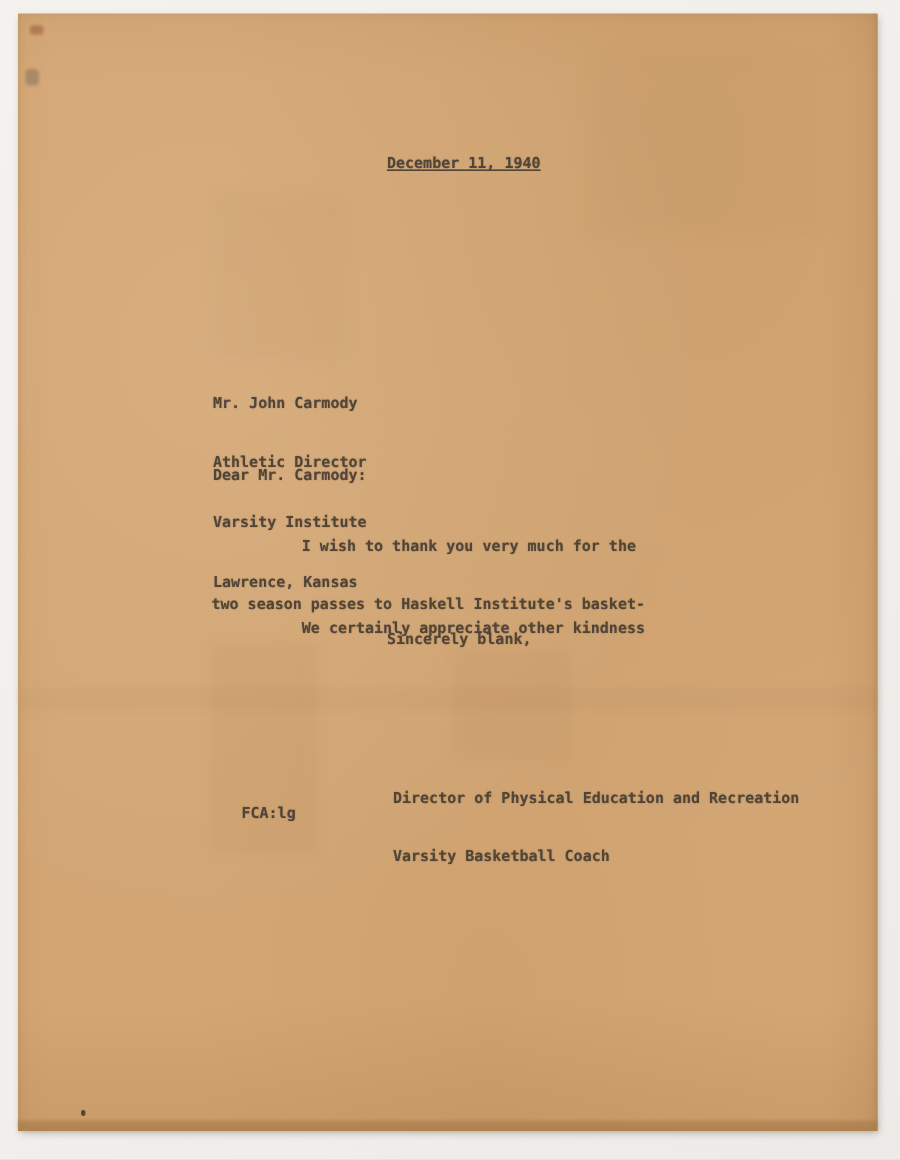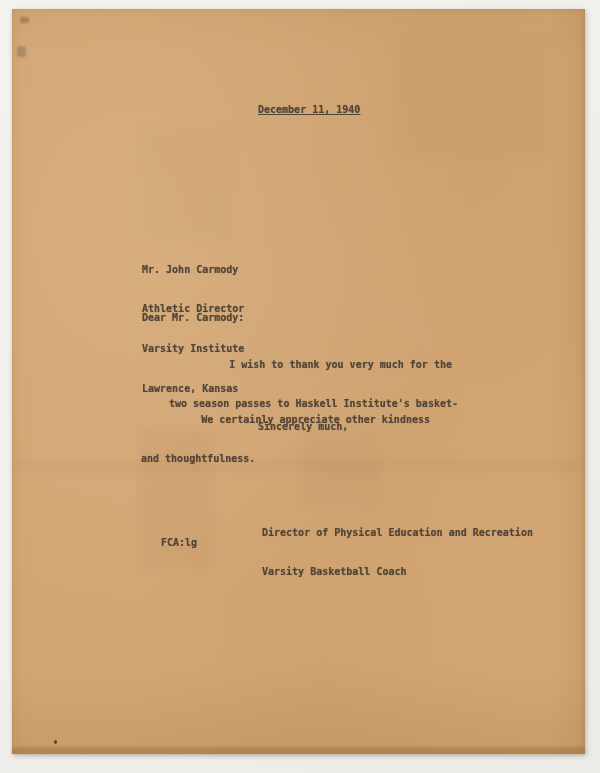--- a/index.html
+++ b/index.html
@@ -42,21 +42,21 @@
     white-space: pre;
     letter-spacing: 0;
     text-shadow: 0 0 1px rgba(74,64,52,0.55);
     filter: blur(0.2px);
     opacity: 0.95;
   }
   
   .date-line        { left: 246px; top: 94px; text-decoration: underline;  }
   .address-block    { left: 130px; top: 227px; }
   .salutation-line  { left: 130px; top: 302px; }
-  .para-1           { left: 129px; top: 322px; margin-left: 28px; }
+  .para-1           { left: 129px; top: 322px; }
   .para-2           { left: 129px; top: 377px; }
   .closing-line     { left: 246px; top: 411px; }
   .signature-block  { left: 250px; top: 490px; }
   .reference-line   { left: 149px; top: 527px; }
 
   
   .stain {
     position: absolute;
     pointer-events: none;
   }
@@ -124,24 +124,23 @@
 
     <div class="typed salutation-line">Dear Mr. Carmody:</div>
 
     <div class="typed para-1">
       <div>          I wish to thank you very much for the</div>
       <div>two season passes to Haskell Institute's basket-</div>
     </div>
 
     <div class="typed para-2">
       <div>          We certainly appreciate other kindness</div>
-      <div>and thoughtfulness.</div>
     </div>
 
-    <div class="typed closing-line">Sincerely much,</div>
+    <div class="typed closing-line">Sincerely blank,</div>
 
     <div class="typed signature-block">
       <div>Director of Physical Education and Recreation</div>
       <div>Varsity Basketball Coach</div>
     </div>
 
     <div class="typed reference-line">FCA:lg</div>
 
   </div>
 </div>

